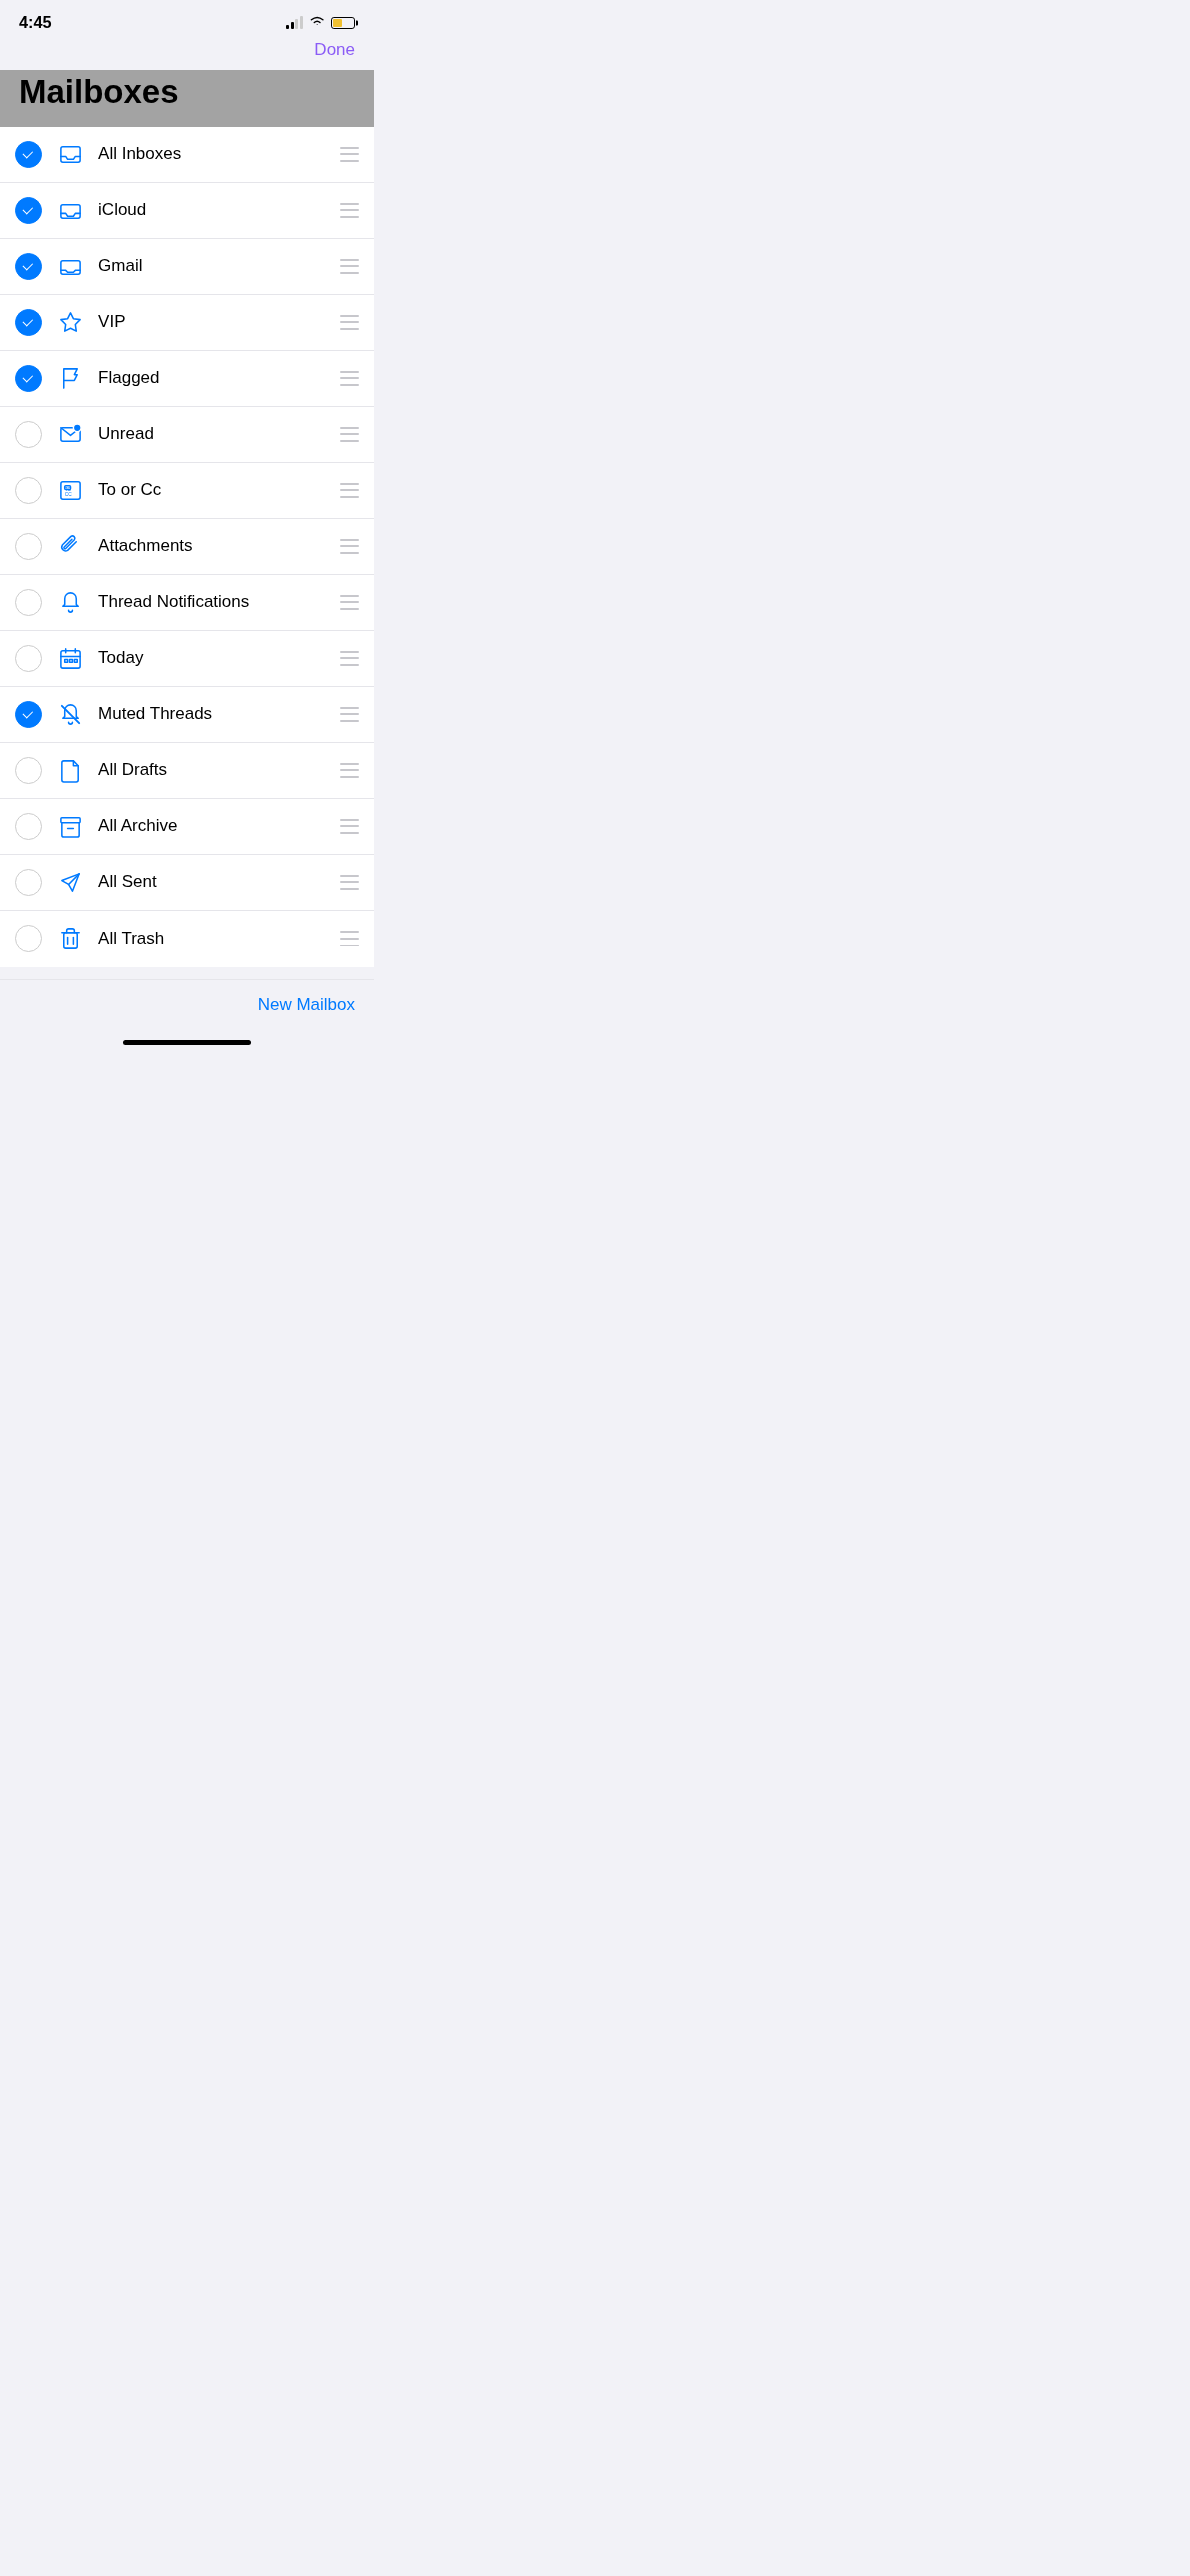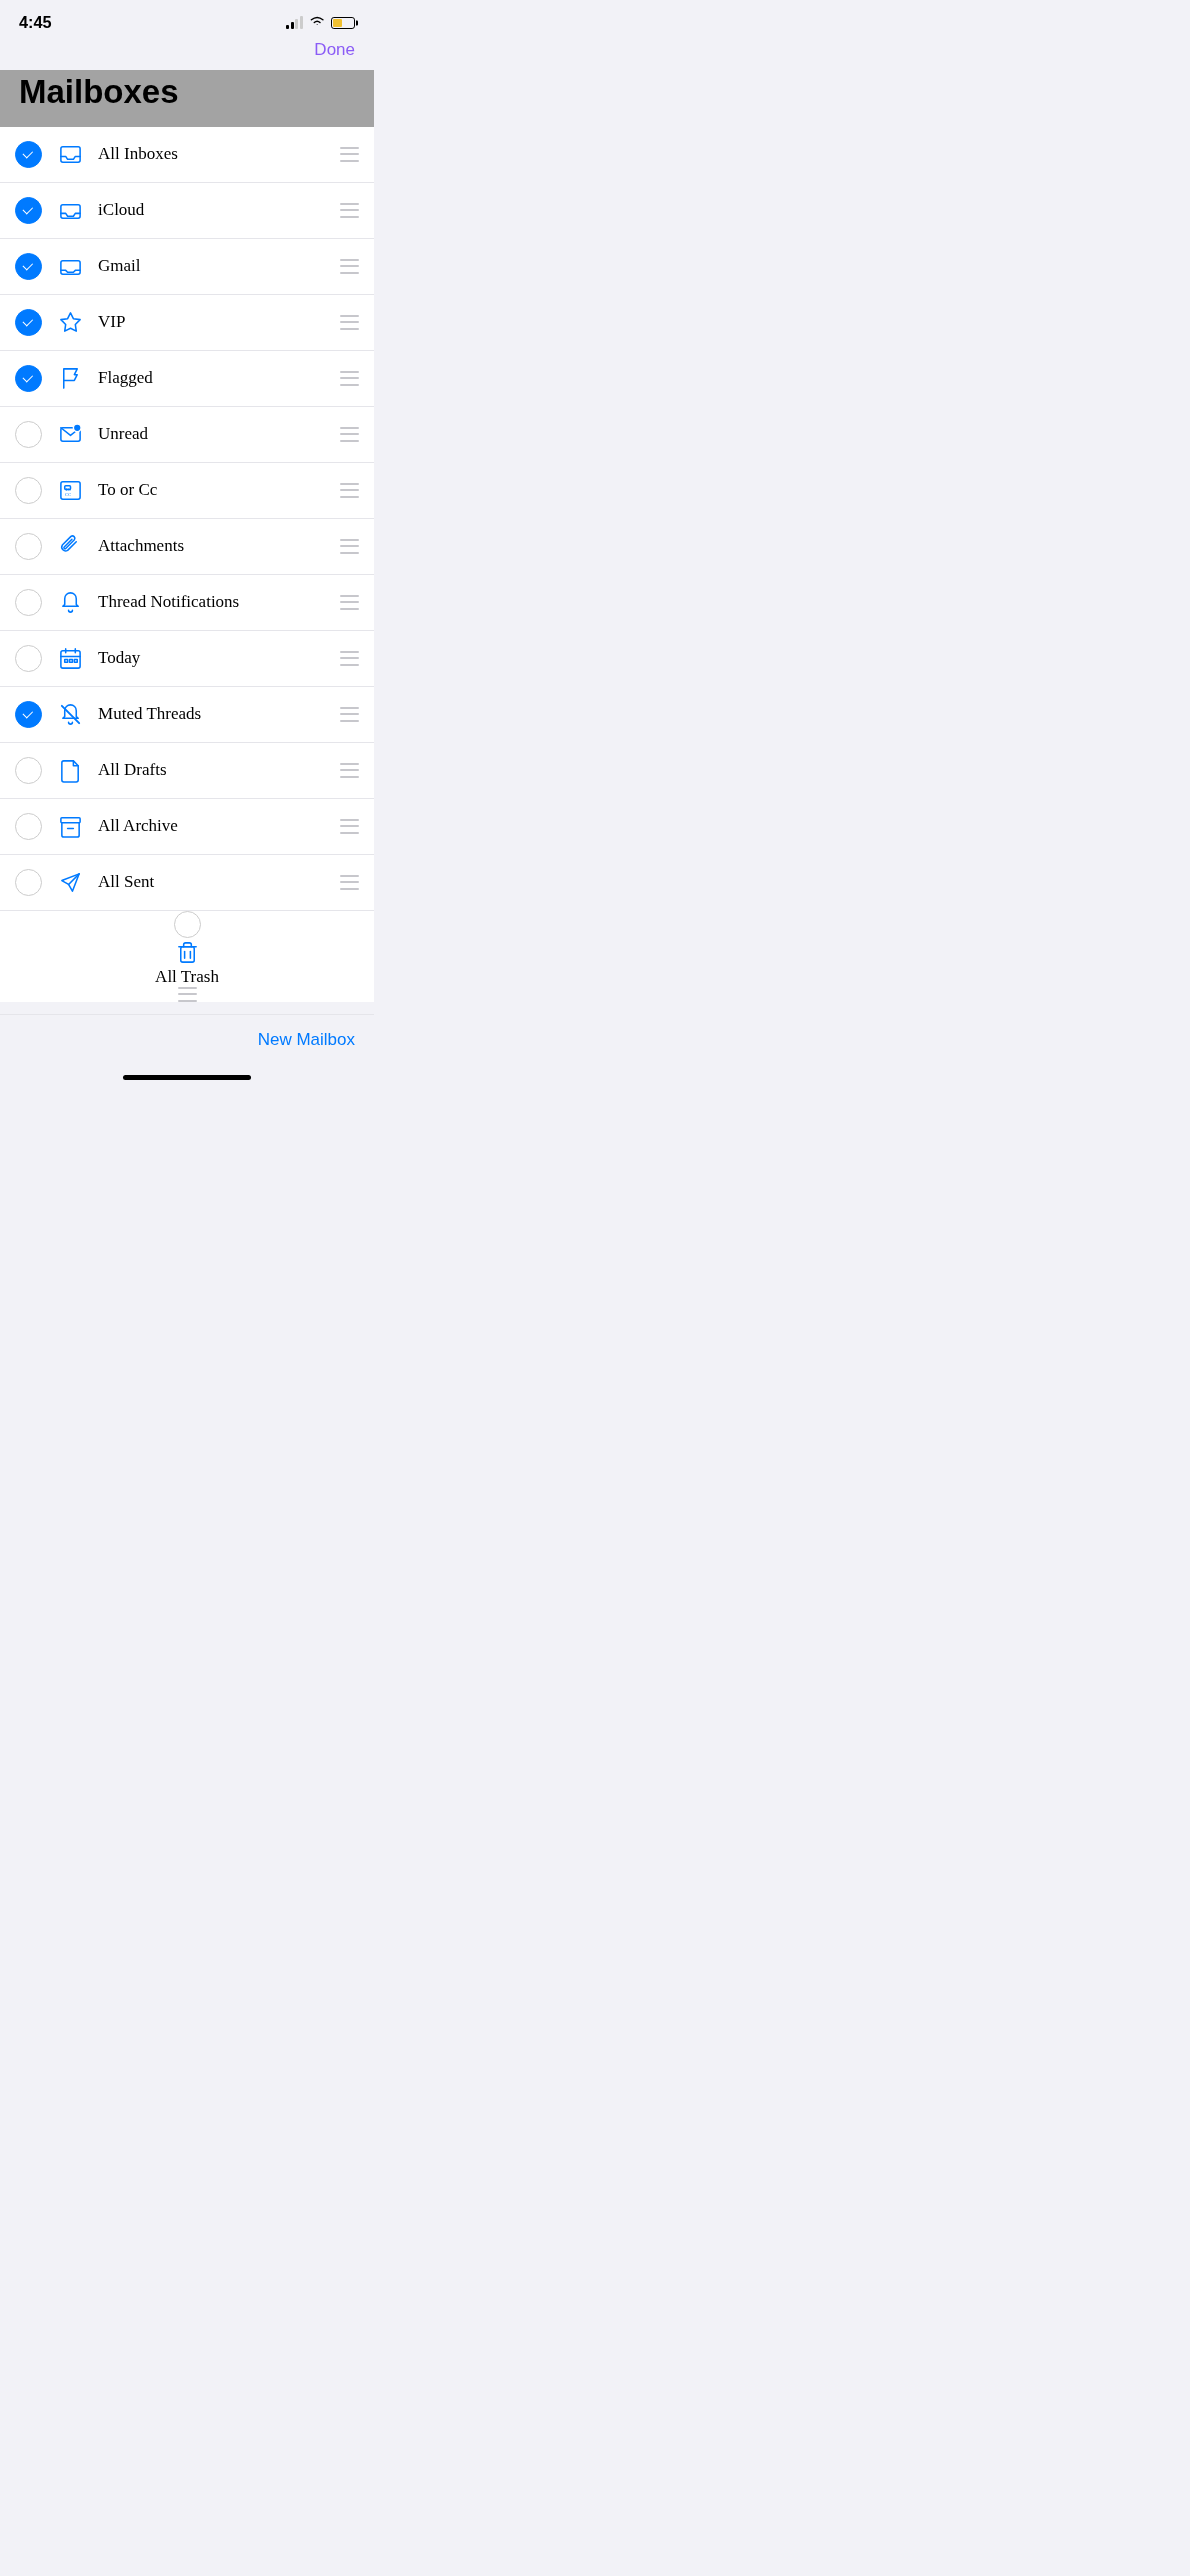--- a/index.html
+++ b/index.html
@@ -96,34 +96,32 @@
     .page-title span {
       font-size: 33px;
       font-weight: 700;
       color: #000;
     }
 
     
     .mailbox-list {
       background: #7dd3fc;
       border-radius: 0;
-      font-family: Liberation Serif, serif;
     }
     .mailbox-item {
       display: flex;
       align-items: center;
       padding: 0 15.3px;
       min-height: 56px;
       background: #fff;
       border-bottom: 1px solid #e5e5ea;
       position: relative;
     }
     .mailbox-item:last-child {
       border-bottom: none;
-      flex-direction: column;
     }
 
     
     .checkbox {
       width: 27px;
       height: 27px;
       border-radius: 50%;
       border: 1.9px solid #ccc;
       display: flex;
       align-items: center;

